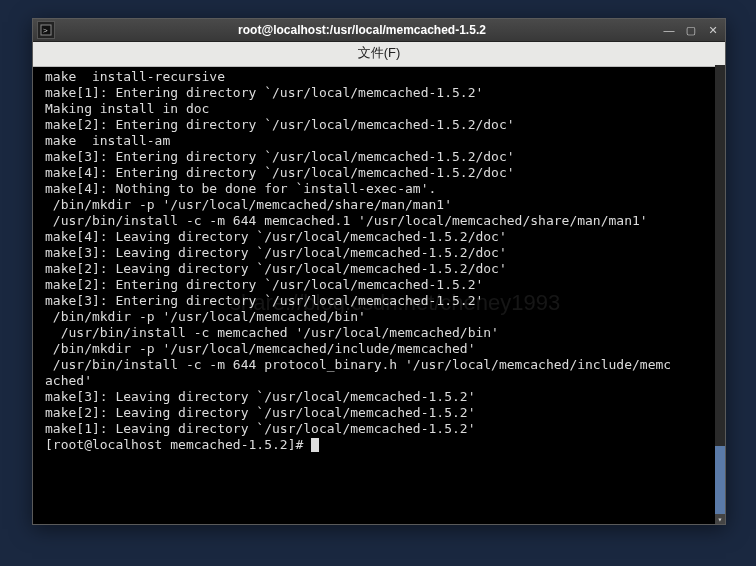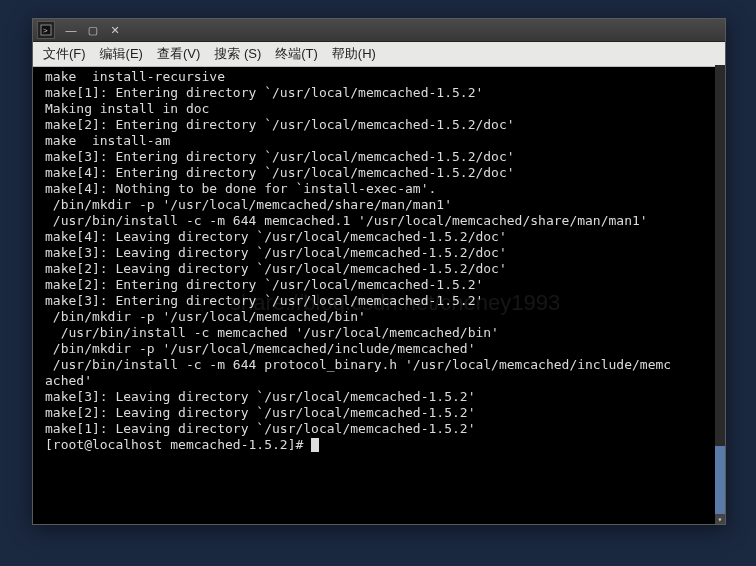--- a/index.html
+++ b/index.html
@@ -68,20 +68,21 @@
     background: #e8e8e6;
     height: 24px;
     display: flex;
     align-items: center;
     padding: 0 4px;
     gap: 2px;
     font-family: sans-serif;
     font-size: 13px;
     color: #222;
     border-bottom: 1px solid #bbb;
+    flex-direction: column;
   }
   .menu-item {
     padding: 2px 6px;
     cursor: pointer;
   }
   .terminal-body {
     flex: 1;
     background: #000;
     color: #dcdcdc;
     font-size: 13px;
@@ -140,20 +141,21 @@
 <body>
 
 <div class="window">
   <div class="titlebar">
     <div class="titlebar-icon">
       <svg width="12" height="12" viewBox="0 0 12 12">
           <rect x="1" y="1" width="10" height="10" fill="#111" stroke="#888" stroke-width="1"></rect>
           <text x="3" y="9" font-size="8" fill="#ccc">&gt;</text>
         </svg>
     </div>
+    <div class="titlebar-title">root@localhost:/usr/local/memcached-1.5.2</div>
     <div class="win-controls">
       <div class="win-btn">—</div>
       <div class="win-btn">▢</div>
       <div class="win-btn">✕</div>
     </div>
   </div>
 
   <div class="menubar">
     <div class="menu-item">文件(F)</div>
     <div class="menu-item">编辑(E)</div>

